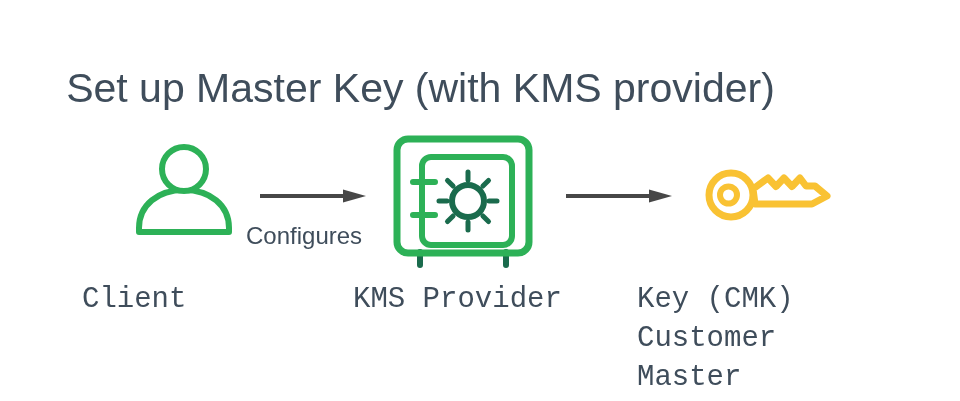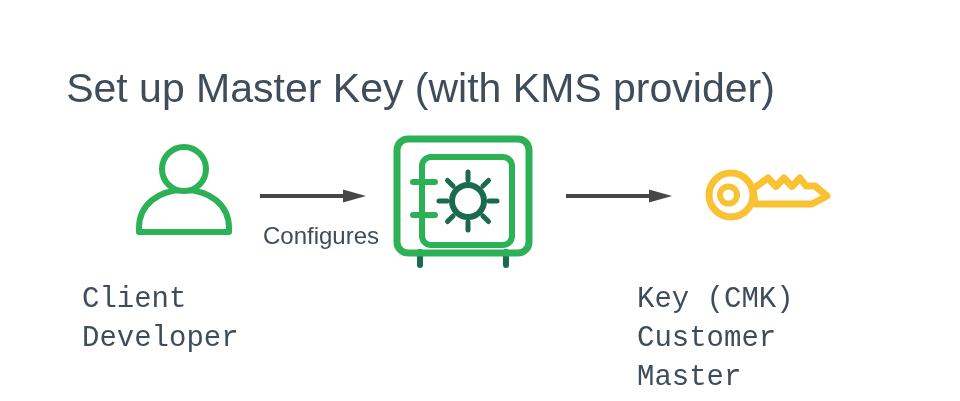--- a/index.html
+++ b/index.html
@@ -22,21 +22,20 @@
     text-align: center;
     font-size: 41px;
     font-weight: 400;
     line-height: 44px;
     color: var(--text);
     white-space: nowrap;
   }
   .edge-label {
     font-size: 24px;
     line-height: 28px;
-    text-align: center;
     color: var(--text);
   }
   .node-label {
     font-size: 29px;
     line-height: 39px;
     text-align: left;
     color: var(--text);
     font-family: Liberation Mono, monospace;
   }
   svg { display: block; overflow: visible; }
@@ -99,22 +98,24 @@
   <div class="abs" style="left:702px; top:162px; width:132px; height:66px;">
     <svg width="132" height="66" viewBox="0 0 132 66">
       <path class="s-yellow-white" stroke-width="7" stroke-linejoin="round" stroke-linecap="round" d="M51 27 L66 16 L74 24.5 L82 16 L90 24.5 L98 16 L104 24 L113 24 L125 34 L110 42 L53 42 Z"></path>
       <circle class="s-yellow-white" stroke-width="7" cx="29" cy="33" r="22"></circle>
       <circle class="s-yellow" stroke-width="6" cx="26.5" cy="33" r="8.5"></circle>
     </svg>
   </div>
 
   <div class="abs node-label" style="left:82px; top:280px; width:200px;">
     <div>Client</div>
-    <div>Developer</div>
   </div>
 
+  <div class="abs node-label" style="left:353px; top:280px; width:220px;">
+    <div>KMS Provider</div>
+  </div>
 
   <div class="abs node-label" style="left:637px; top:280px; width:260px;">
     <div>Key (CMK)</div>
     <div>Customer Master</div>
   </div>
 
 </div>
 
 </body></html>

